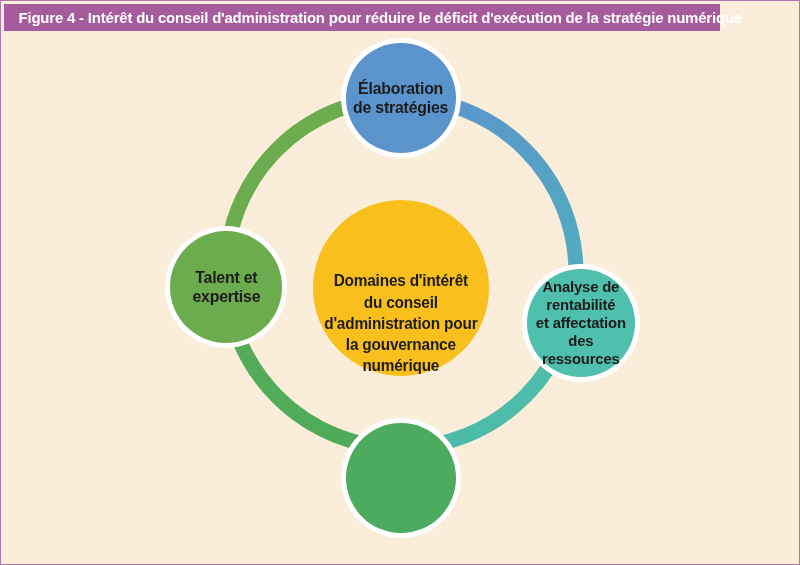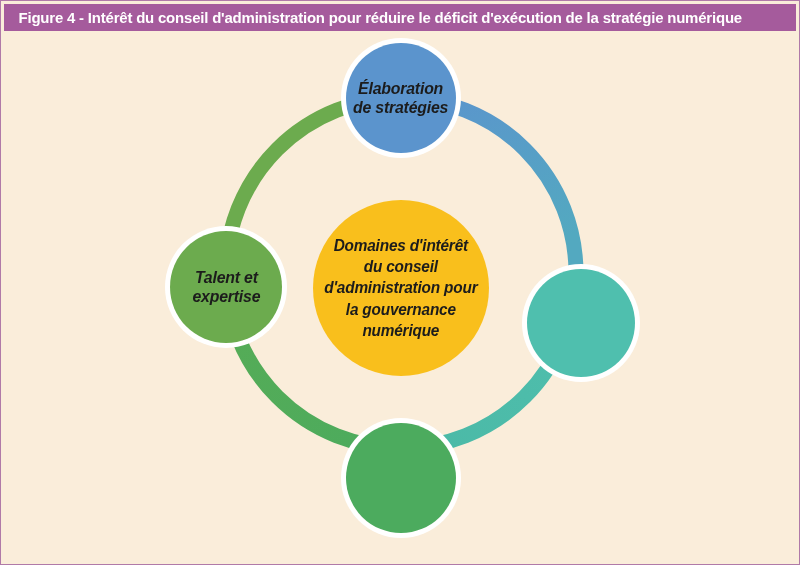--- a/index.html
+++ b/index.html
@@ -16,21 +16,21 @@
     height: 565px;
     box-sizing: border-box;
     background: #faedda;
     border: 1px solid #b07aa8;
     overflow: hidden;
   }
   #header-bar {
     position: absolute;
     left: 3px;
     top: 3px;
-    width: 792px;
+    width: 716px;
     height: 27px;
     background: #a55b9c;
     box-sizing: border-box;
     display: flex;
     align-items: center;
   }
   #header-title {
     color: #ffffff;
     font-size: 15.5px;
     font-weight: bold;
@@ -56,21 +56,20 @@
     width: 794px;
     height: 530px;
   }
   .node-label-box {
     position: absolute;
     display: flex;
     align-items: center;
     justify-content: center;
     text-align: center;
     pointer-events: none;
-    font-style: italic;
   }
   .node-label-text {
     color: #1c1c1c;
     font-weight: bold;
     line-height: 1.17;
     letter-spacing: -0.2px;
     font-family: "Liberation Sans", sans-serif;
     transform: scaleX(0.96);
   }
   .np-text { font-size: 16.5px; }
@@ -123,37 +122,46 @@
       <circle cx="577" cy="290" r="59" fill="#ffffff"></circle>
       <circle cx="577" cy="290" r="54" fill="#4fbfae"></circle>
 
       <circle cx="397" cy="445" r="60" fill="#ffffff"></circle>
       <circle cx="397" cy="445" r="55" fill="#4cab5e"></circle>
 
       <circle cx="222" cy="254" r="61" fill="#ffffff"></circle>
       <circle cx="222" cy="254" r="56" fill="#6cab4e"></circle>
     </svg>
 
-    <div class="node-label-box" style="left:309px; top:167px; width:176px; height:176px;">
+    <div class="node-label-box" style="left:309px; top:167px; width:176px; height:176px;align-items:flex-end;">
       <div class="node-label-text center-text">
         <div>Domaines d'intérêt</div>
         <div>du conseil</div>
         <div>d'administration pour</div>
         <div>la gouvernance</div>
         <div>numérique</div>
       </div>
     </div>
 
     <div class="node-label-box" style="left:332px; top:10px; width:130px; height:110px;">
       <div class="node-label-text np-text">
         <div>Élaboration</div>
         <div>de stratégies</div>
       </div>
     </div>
 
+    <div class="node-label-box" style="left:517px; top:225px; width:120px; height:130px;">
+      <div class="node-label-text np-text" style="font-size:15.5px;">
+        <div>Analyse de</div>
+        <div>rentabilité</div>
+        <div>et affectation</div>
+        <div>des</div>
+        <div>ressources</div>
+      </div>
+    </div>
 
 
     <div class="node-label-box" style="left:158px; top:199px; width:128px; height:110px;justify-content:center;">
       <div class="node-label-text np-text">
         <div>Talent et</div>
         <div>expertise</div>
       </div>
     </div>
 
   </div>

